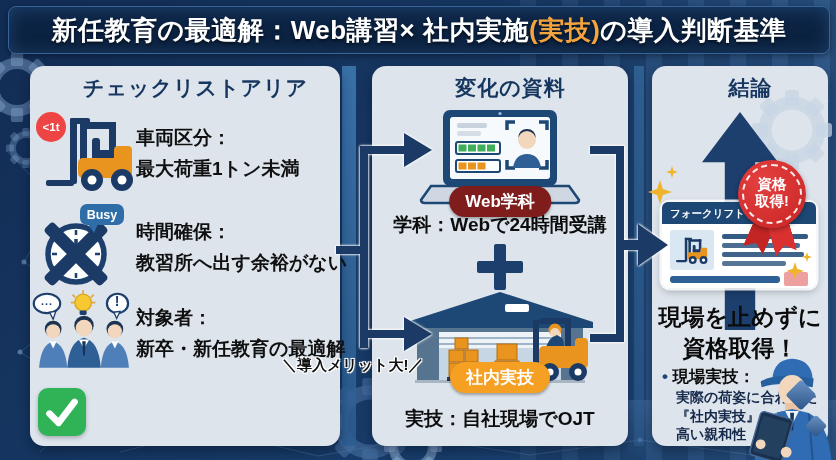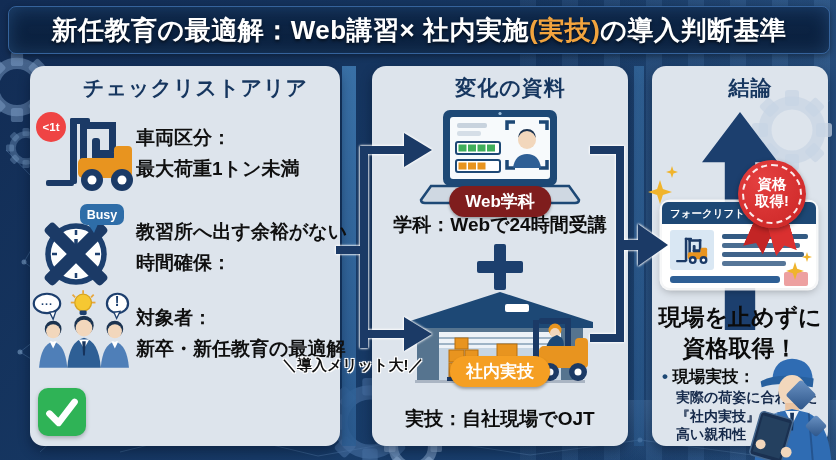--- a/index.html
+++ b/index.html
@@ -190,22 +190,22 @@
         <line x1="40" y1="42" x2="40" y2="27" stroke="#1c3f6e" stroke-width="3.5"></line>
         <line x1="40" y1="42" x2="49" y2="37" stroke="#1c3f6e" stroke-width="3.5"></line>
         <circle cx="40" cy="42" r="2.5" fill="#1c3f6e"></circle>
         <rect x="0" y="35.5" width="80" height="13" rx="4" fill="#1b3a66" transform="rotate(45 40 42)"></rect>
         <rect x="0" y="35.5" width="80" height="13" rx="4" fill="#1b3a66" transform="rotate(-45 40 42)"></rect>
       </svg>
     </div>
     <div class="busy-badge" style="left:50px;top:138px;">Busy</div>
     <div class="busy-tail" style="left:58px;top:158px;"></div>
     <div class="abs" style="left:106px;top:150px;z-index:2;">
+      <div class="item-line">時間確保：</div>
       <div class="item-line">教習所へ出す余裕がない</div>
-      <div class="item-line">時間確保：</div>
     </div>
 
     <div class="icon-wrap" style="left:2px;top:224px;width:104px;height:78px;">
       <svg width="104" height="78" viewBox="0 0 118 88">
         <ellipse cx="17" cy="15" rx="15" ry="11" fill="#fff" stroke="#1d3f6e" stroke-width="2.5"></ellipse>
         <polygon points="20,25 27,24 24,33" fill="#fff" stroke="#1d3f6e" stroke-width="1.5"></polygon>
         <g stroke="#e8a63c" stroke-width="2">
           <line x1="58" y1="0" x2="58" y2="4"></line>
             <line x1="46" y1="5" x2="49" y2="8"></line>
             <line x1="70" y1="5" x2="67" y2="8"></line>
@@ -320,21 +320,21 @@
         <path d="M141,62 Q142,50 152,47 L157,50 Q160,55 158,62 Z" fill="#1d4875"></path>
         <rect x="134" y="58" width="46" height="22" rx="5" fill="#e8941f"></rect>
         <rect x="170" y="50" width="13" height="30" rx="4" fill="#e8941f"></rect>
         <circle cx="145" cy="84" r="9" fill="#1b3a66"></circle>
           <circle cx="145" cy="84" r="3.5" fill="#fff"></circle>
         <circle cx="173" cy="84" r="9" fill="#1b3a66"></circle>
           <circle cx="173" cy="84" r="3.5" fill="#fff"></circle>
         <rect x="10" y="92" width="170" height="3" fill="rgba(20,40,70,.25)"></rect>
       </svg>
     </div>
-    <div class="pill" style="top:290px;background:#f59f23;">社内実技</div>
+    <div class="pill" style="top:296px;background:#f59f23;">社内実技</div>
     <div class="caption" style="top:340px;">実技：自社現場でOJT</div>
   </div>
 
   <div class="panel" id="panel-conclusion" style="left:652px;width:176px;">
     <svg class="gear" style="left:100px;top:24px;width:80px;height:80px;color:rgba(200,212,228,.7);z-index:0;">
         <use href="#gearsym"></use>
       </svg>
     <div class="panel-title">結論</div>
     <div class="up-arrow"></div>
 

